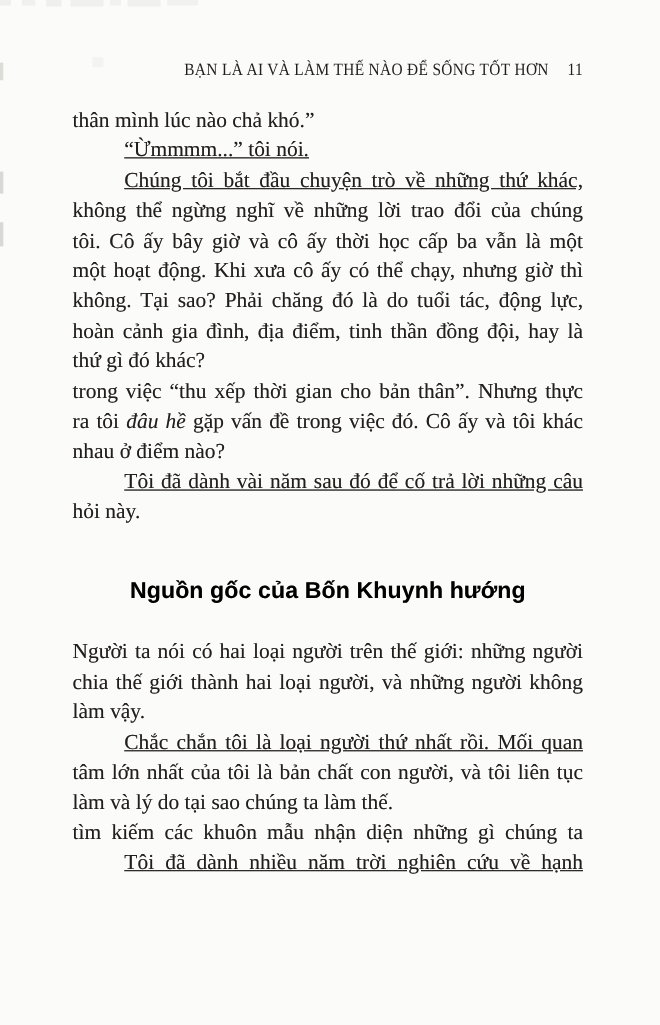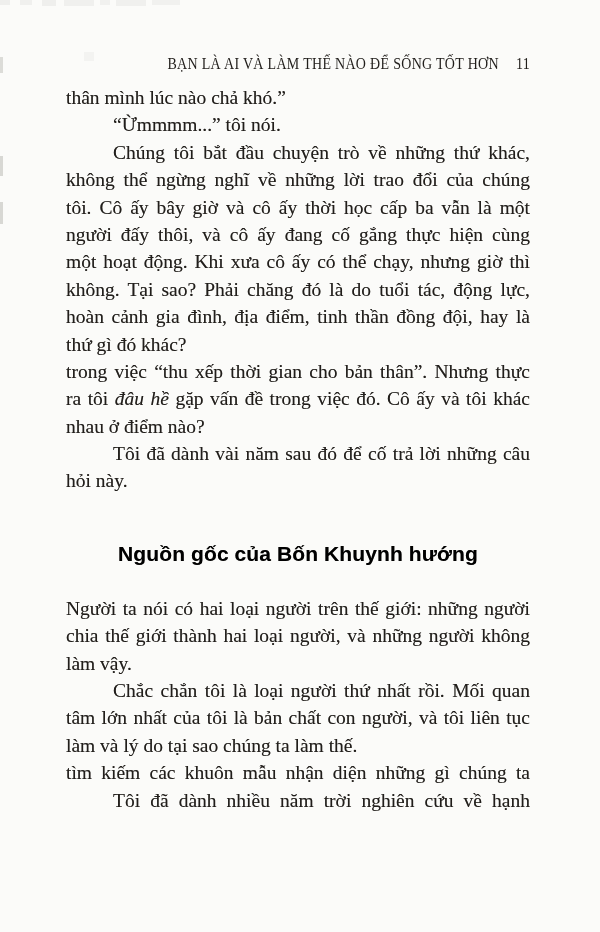--- a/index.html
+++ b/index.html
@@ -34,36 +34,36 @@
     letter-spacing: 0.3px;
     white-space: nowrap;
     transform: scale(1, 1.12);
     transform-origin: right top;
   }
   .running-head .title { font-weight: 400; }
   .running-head .pagenum { font-weight: 400; }
 
   .body-text {
     position: absolute;
-    top: 84px;
+    top: 96px;
     left: 66px;
     width: 464px;
     font-size: 19.5px;
     text-shadow: 0 0 0.4px rgba(33,30,27,0.45);
   }
   .line {
     height: 27.4px;
     line-height: 27.4px;
     text-align: justify;
     text-align-last: justify;
     overflow: visible;
     white-space: normal;
   }
   .line.end { text-align-last: left; }
-  .line.indent { padding-left: 47px; }
+  .line.indent { padding-left: 47px; text-decoration: underline; }
   .line em { }
 
   h2.section-heading {
     margin: 44px 0 26px 0;
     font-family: "Liberation Sans", "DejaVu Sans", sans-serif;
     font-weight: 700;
     font-size: 21px;
     line-height: 30px;
     text-align: center;
     letter-spacing: 0.1px;
@@ -93,21 +93,20 @@
     <span class="pagenum">11</span>
   </div>
 
   <div class="body-text">
     <div id="lines-before">
         <div class="line end"><span>thân mình lúc nào chả khó.”</span></div>
         <div class="line indent end"><span>“Ừmmmm...” tôi nói.</span></div>
         <div class="line indent"><span>Chúng tôi bắt đầu chuyện trò về những thứ khác,</span></div>
         <div class="line"><span>không thể ngừng nghĩ về những lời trao đổi của chúng</span></div>
         <div class="line"><span>tôi. Cô ấy bây giờ và cô ấy thời học cấp ba vẫn là một</span></div>
-        <div class="line"><span>người đấy thôi, và cô ấy đang cố gắng thực hiện cùng</span></div>
         <div class="line"><span>một hoạt động. Khi xưa cô ấy có thể chạy, nhưng giờ thì</span></div>
         <div class="line"><span>không. Tại sao? Phải chăng đó là do tuổi tác, động lực,</span></div>
         <div class="line"><span>hoàn cảnh gia đình, địa điểm, tinh thần đồng đội, hay là</span></div>
         <div class="line end"><span>thứ gì đó khác?</span></div>
         <div class="line"><span>trong việc “thu xếp thời gian cho bản thân”. Nhưng thực</span></div>
         <div class="line"><span>ra tôi </span><em>đâu hề</em><span> gặp vấn đề trong việc đó. Cô ấy và tôi khác</span></div>
         <div class="line end"><span>nhau ở điểm nào?</span></div>
         <div class="line indent"><span>Tôi đã dành vài năm sau đó để cố trả lời những câu</span></div>
         <div class="line end"><span>hỏi này.</span></div>
       </div>

